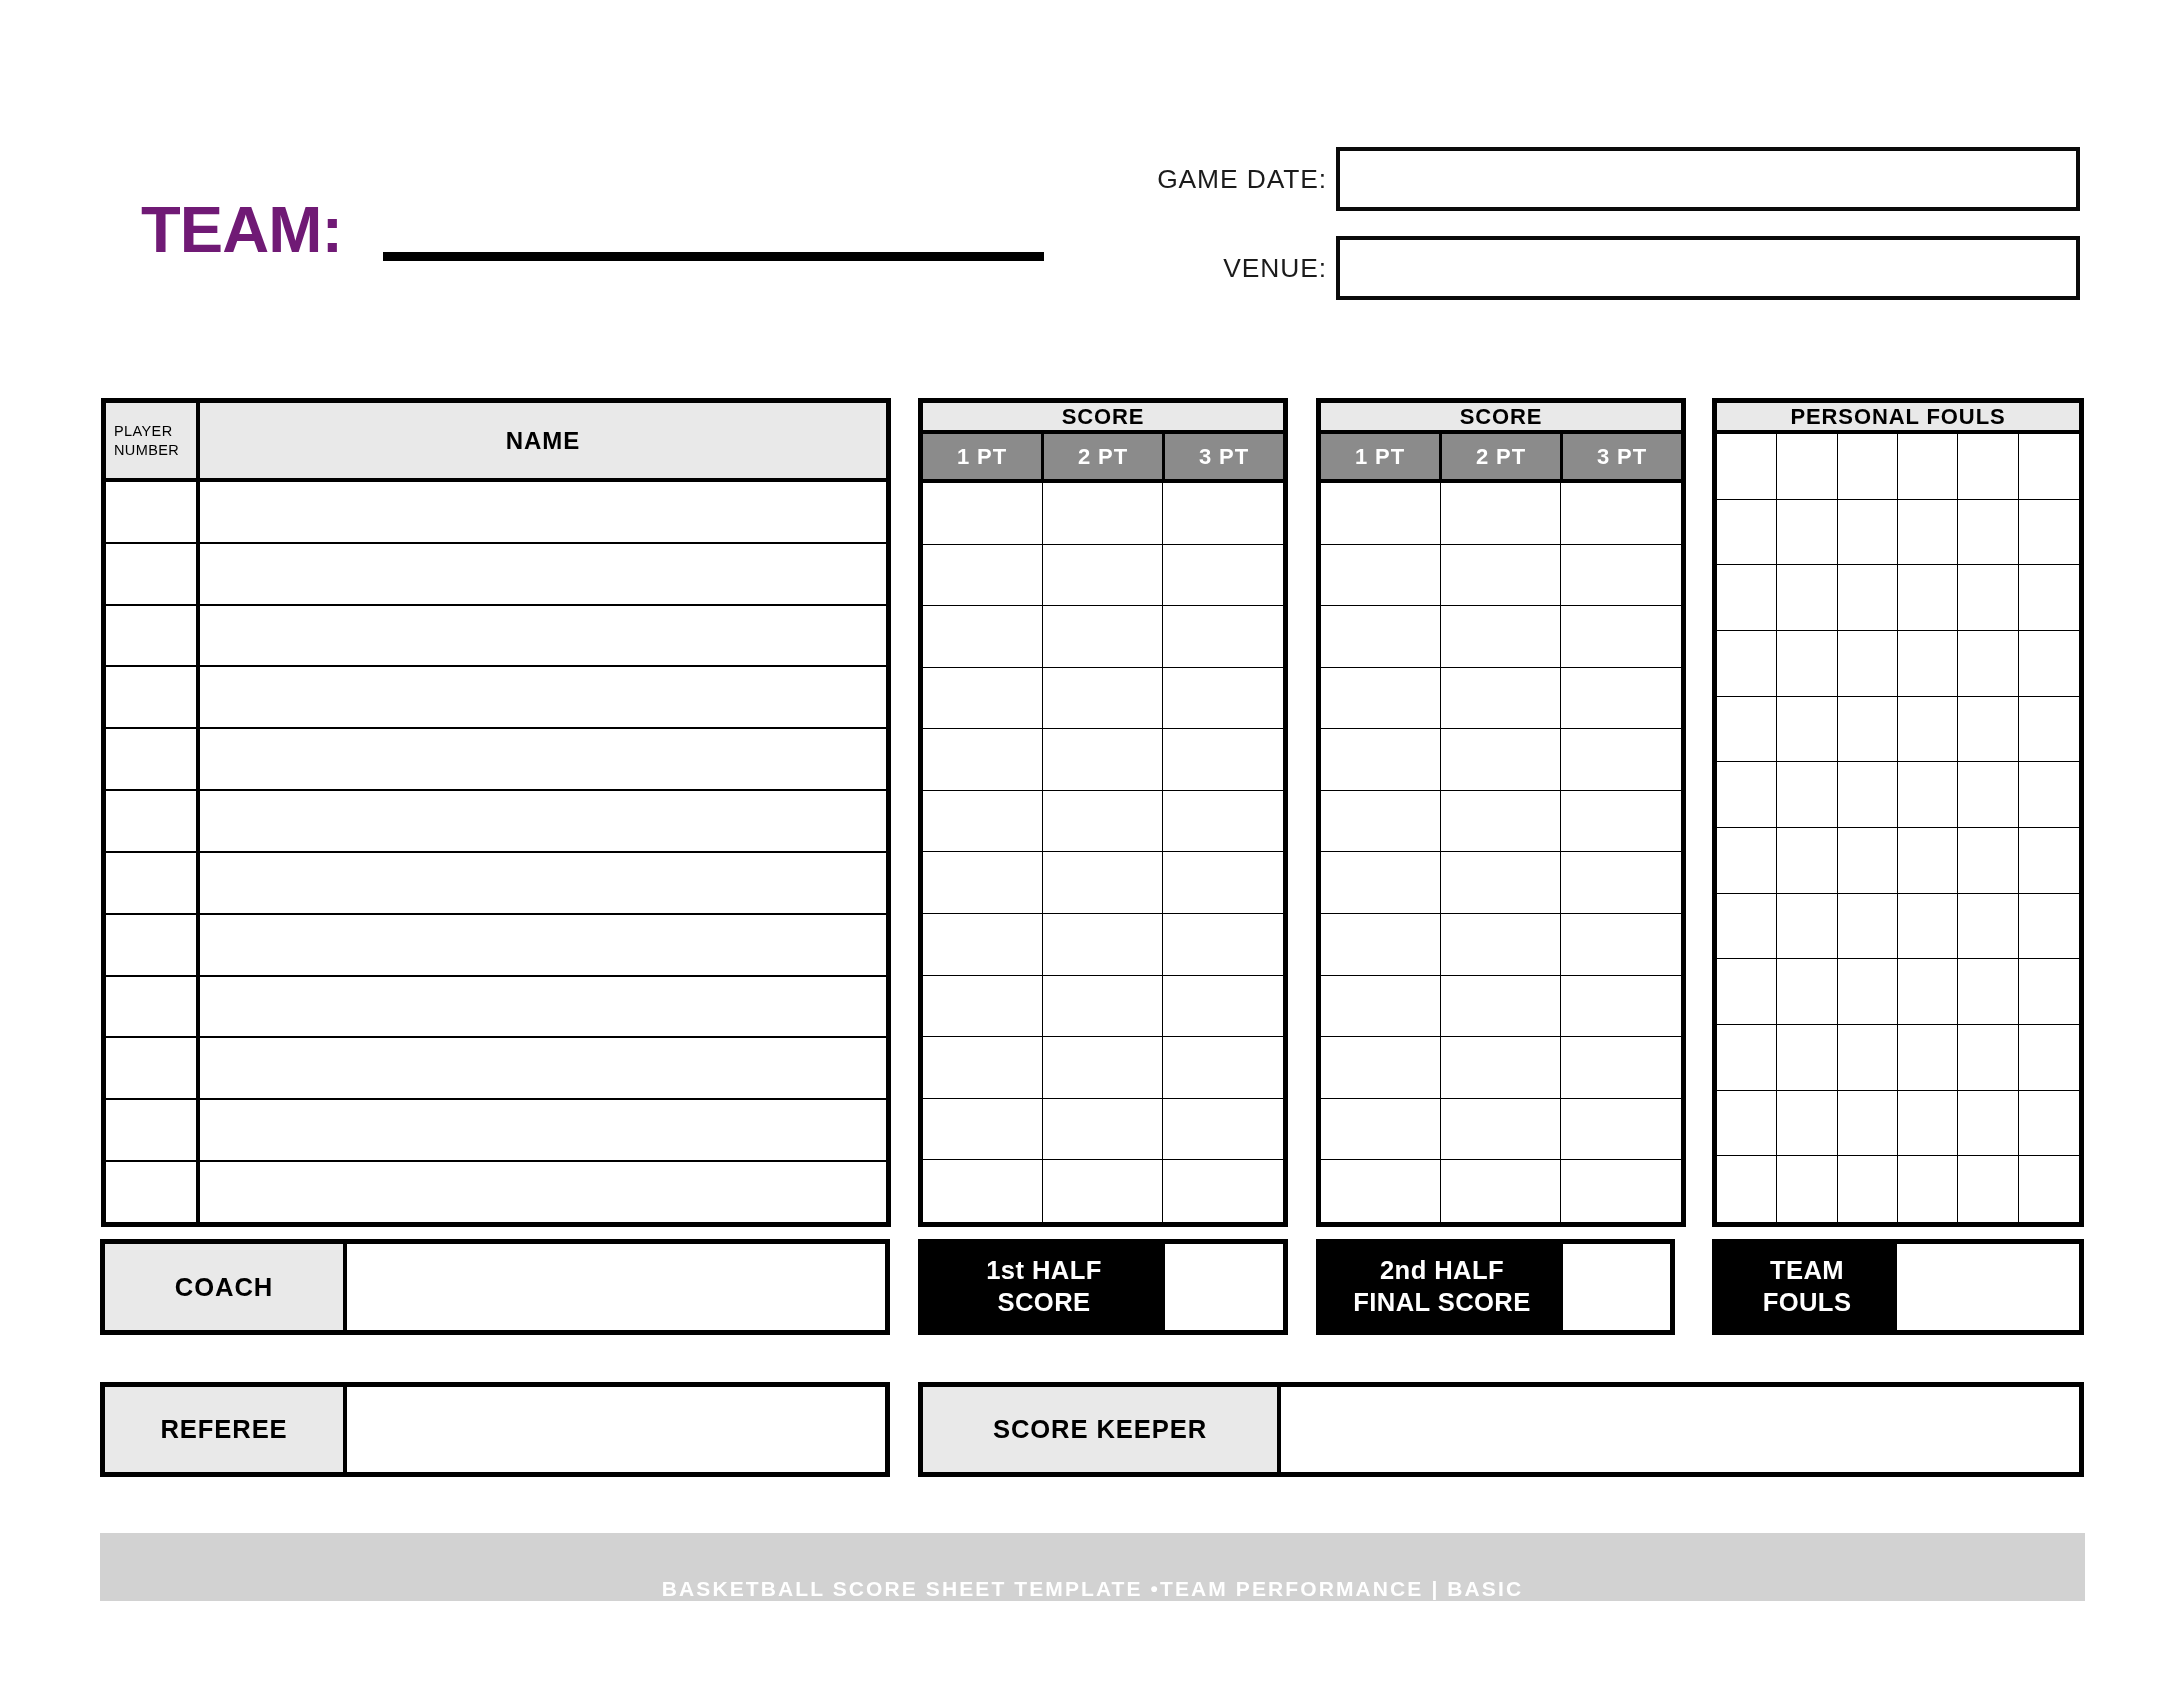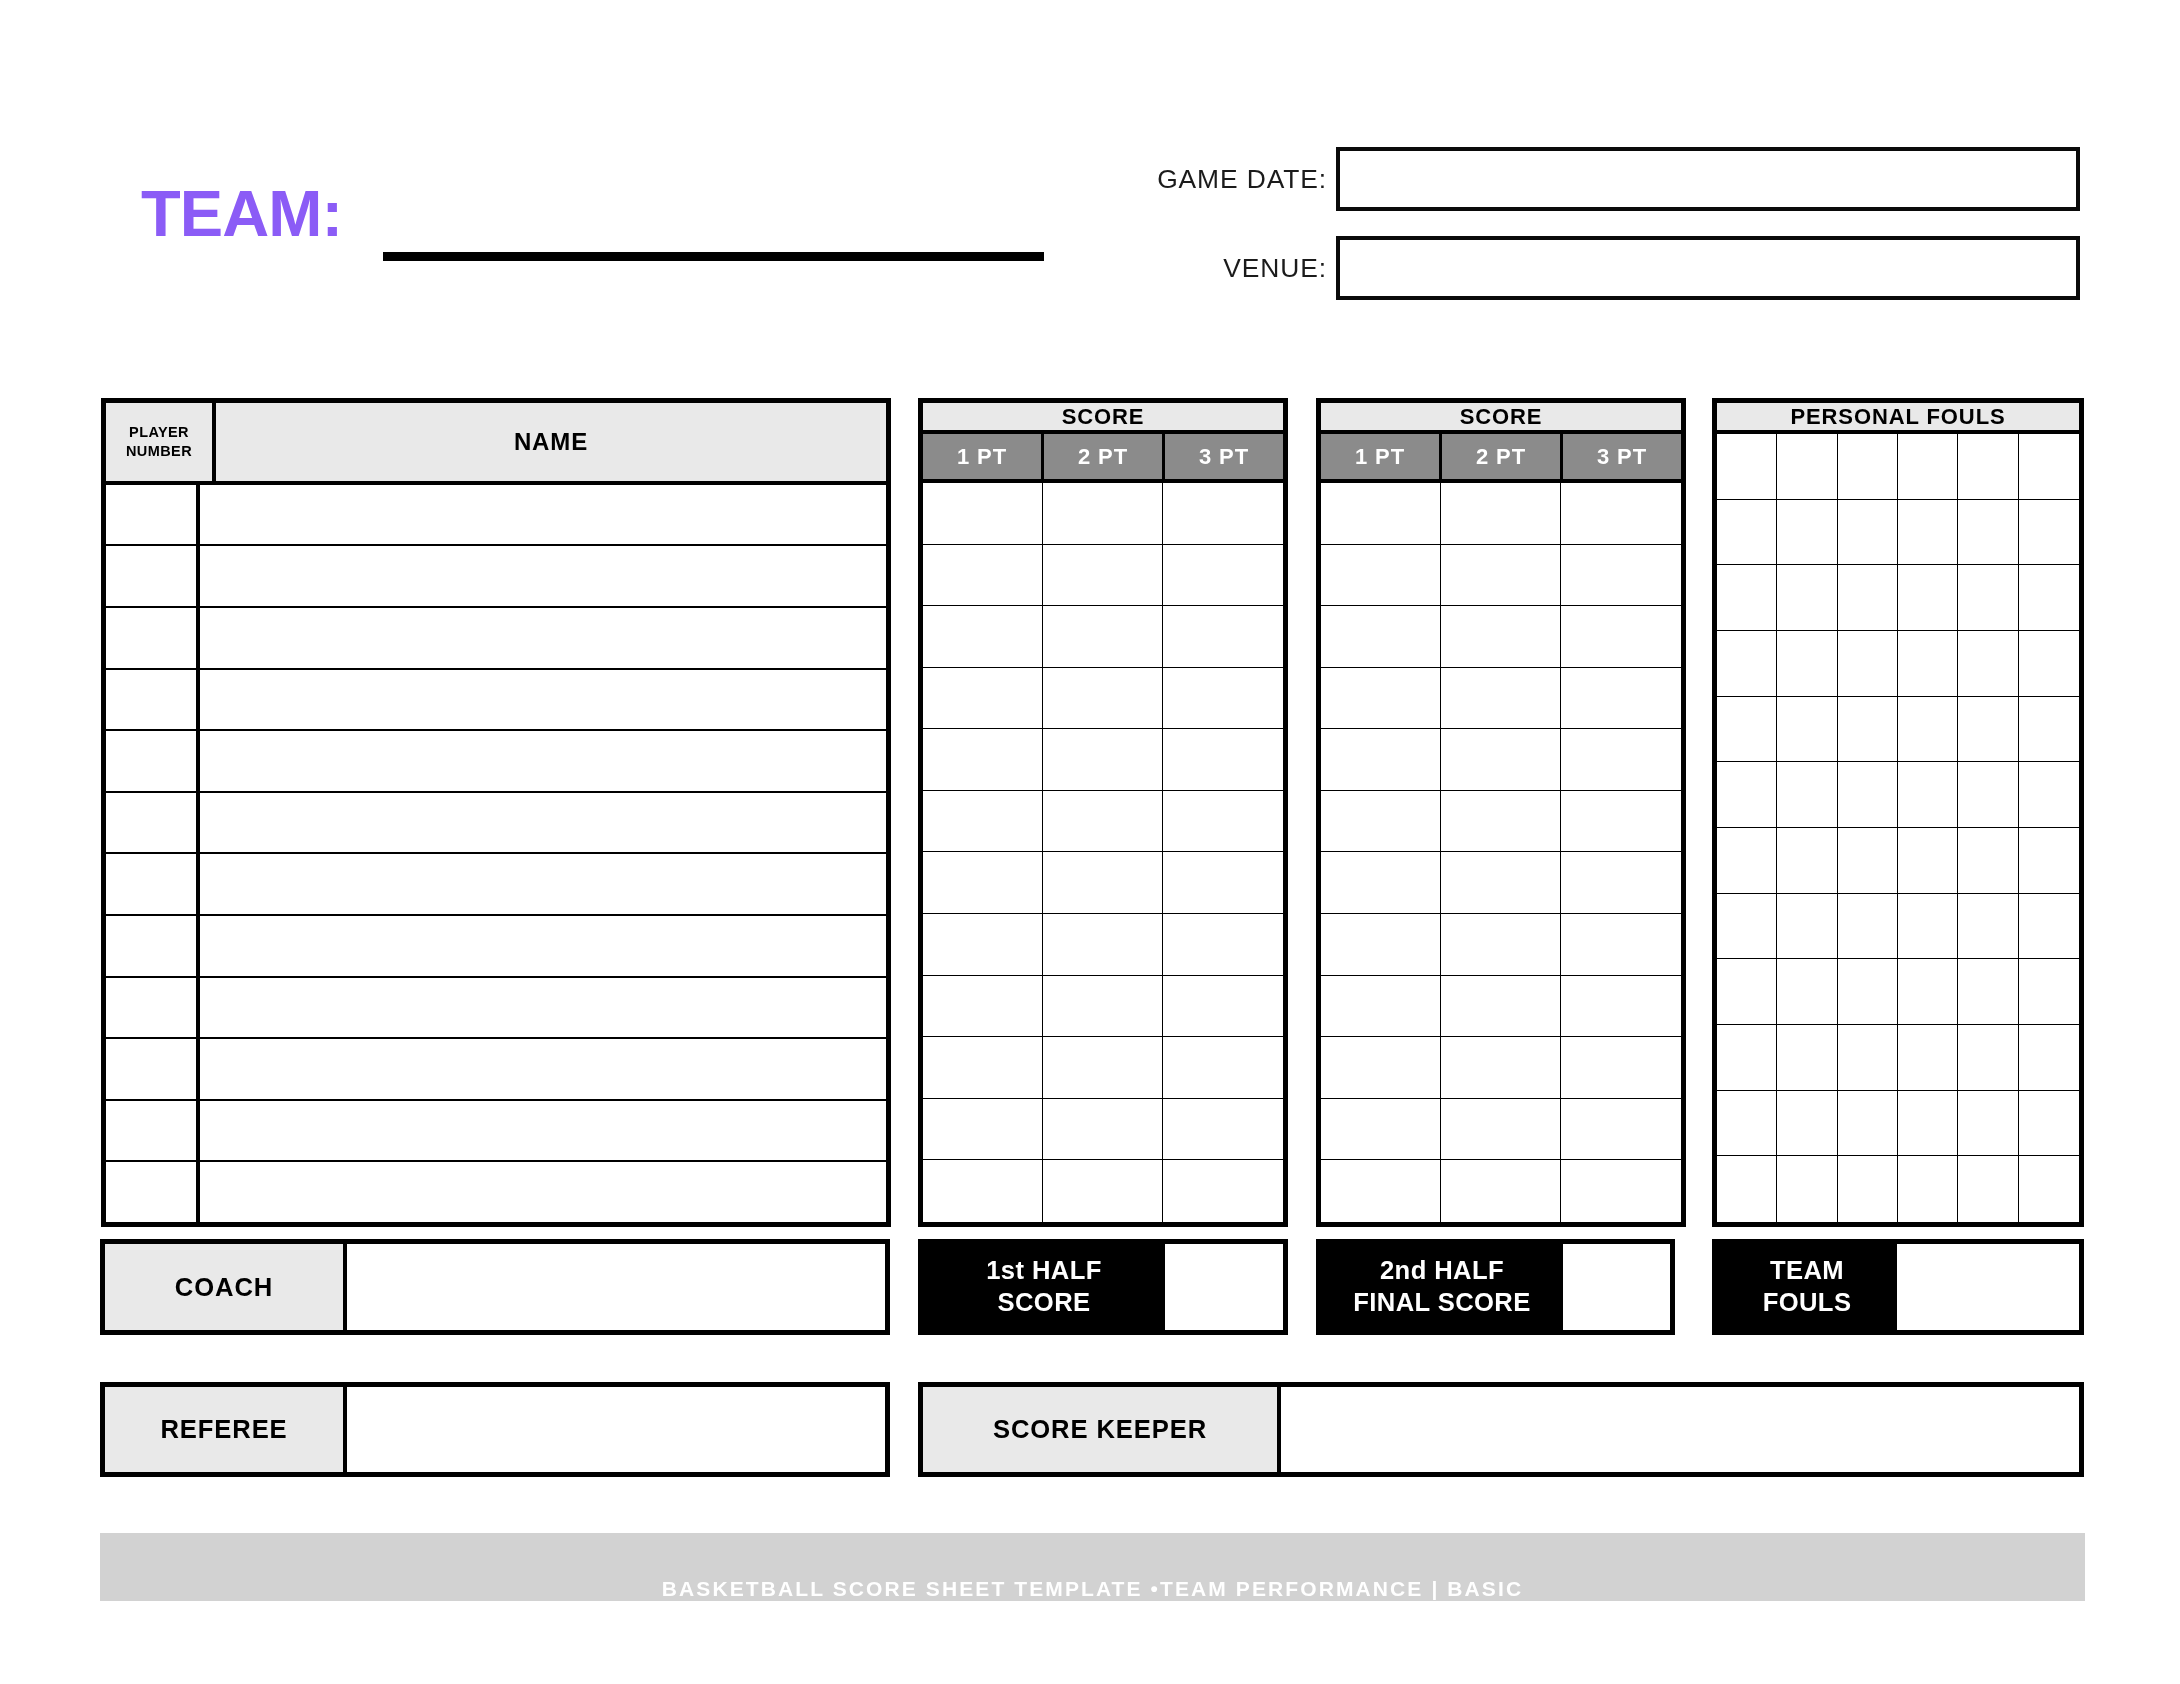--- a/index.html
+++ b/index.html
@@ -2,22 +2,22 @@
 <html style="font-size:13.6px"><head>
 <meta charset="utf-8">
 <style>
   html,body{margin:0;padding:0;background:#fff;}
   .page{
     position:relative;width:2181px;height:1685px;background:#ffffff;
     font-family:"Liberation Sans",sans-serif;color:#000;overflow:hidden;
   }
   
   .team-title{
-    position:absolute;left:141px;top:180px;height:68px;line-height:68px;
-    font-size:65px;font-weight:bold;letter-spacing:-0.9px;color:#8b5cf6;
+    position:absolute;left:141px;top:196px;height:68px;line-height:68px;
+    font-size:65px;font-weight:bold;letter-spacing:-0.9px;color:#701a75;
   }
   .team-underline{position:absolute;left:383px;top:252px;width:661px;height:8.5px;background:#000;}
   .meta-label{
     position:absolute;width:256px;text-align:right;font-size:26.4px;font-weight:400;
     letter-spacing:0.9px;color:#1b1b1b;
   }
   .meta-label.gd{left:1071px;top:147px;height:64px;line-height:64px;}
   .meta-label.vn{left:1071px;top:236px;height:64px;line-height:64px;}
   .meta-box{
     position:absolute;left:1336px;width:744px;height:64px;background:#fff;
@@ -31,22 +31,22 @@
     box-sizing:border-box;display:flex;flex-direction:column;
   }
   #roster{left:101px;width:790px;}
   #score-left{left:918px;width:370px;}
   #score-right{left:1316px;width:370px;}
   #fouls{left:1712px;width:372px;}
 
   .roster-head{flex:0 0 79px;border-bottom:4.3px solid #000;background:#e9e9e9;display:flex;box-sizing:border-box;}
   .num-head{
     flex:0 0 94px;border-right:4.3px solid #000;box-sizing:border-box;
-    display:flex;align-items:center;justify-content:center;text-align:center;
-    font-weight:bold;font-size:14.5px;line-height:1.3;letter-spacing:0.4px;padding:20px;
+    display:flex;align-items:center;justify-content:center;text-align:left;
+    font-weight:normal;font-size:14.5px;line-height:1.3;letter-spacing:0.4px;padding:8px;
   }
   .name-head{flex:1;display:flex;align-items:center;justify-content:center;font-weight:bold;font-size:24px;letter-spacing:0.9px;}
   .roster-body{flex:1;display:flex;flex-direction:column;}
   .roster-row{flex:1;display:flex;border-bottom:2.6px solid #000;box-sizing:border-box;}
   .roster-row.gr-last{border-bottom:none;}
   .roster-num-cell{flex:0 0 94px;border-right:4.3px solid #000;box-sizing:border-box;background:#fff;}
   .roster-name-cell{flex:1;background:#fff;}
 
   .score-title{
     flex:0 0 31px;border-bottom:4.3px solid #000;background:#e9e9e9;box-sizing:border-box;

